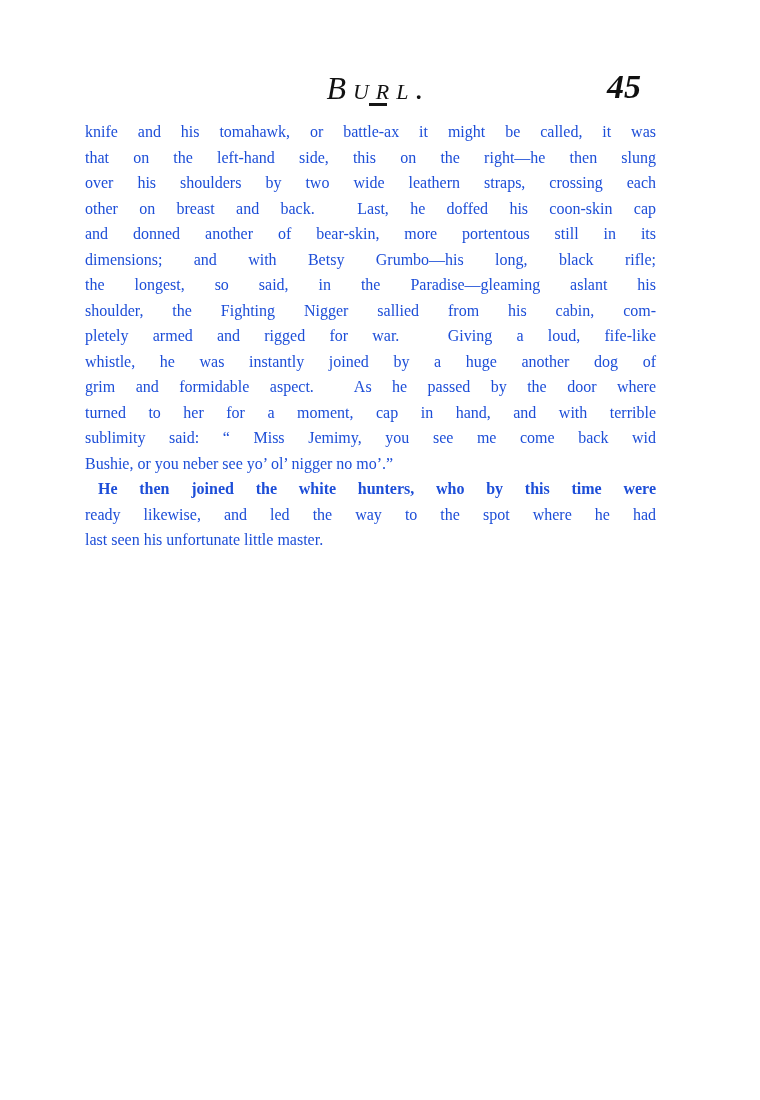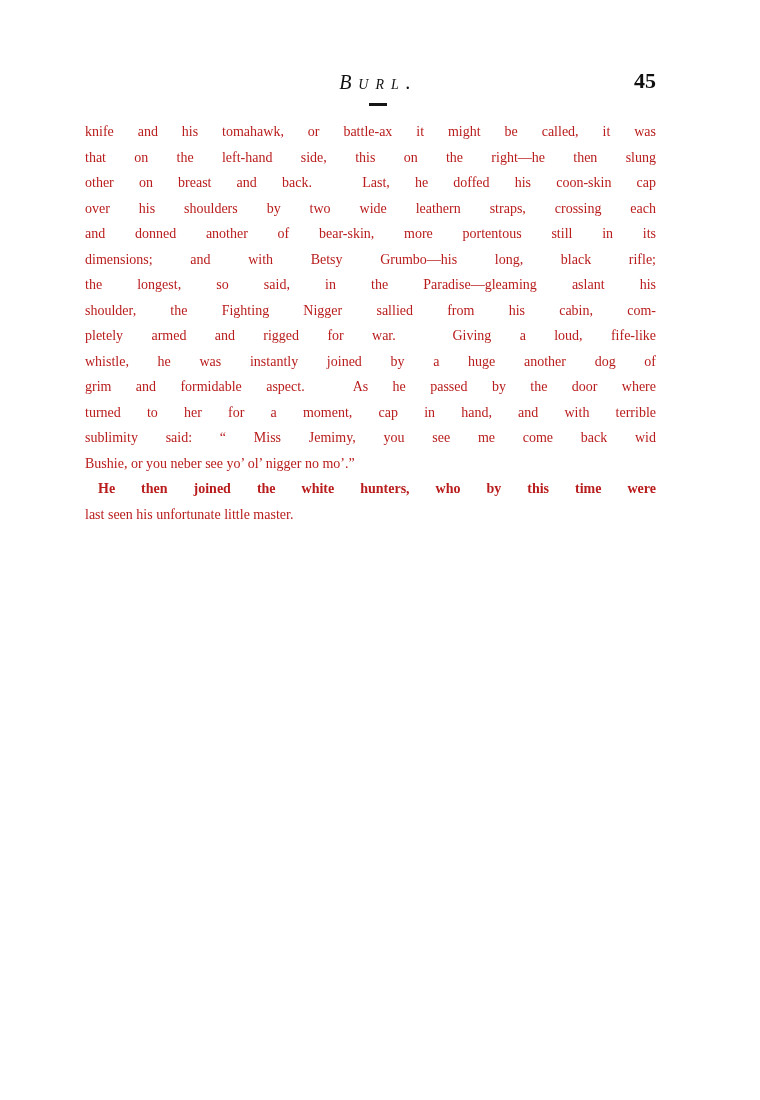--- a/index.html
+++ b/index.html
@@ -26,53 +26,54 @@
     top: 72px;
     left: 85px;
     width: 571px;
     height: 40px;
   }
   .title {
     display: block;
     text-align: center;
     font-style: italic;
     font-variant: small-caps;
-    font-size: 20px;
+    font-size: 32px;
     line-height: 1;
     letter-spacing: 7px;
     position: relative;
     left: 8px;
     color: #121212;
   }
   .pagenum {
     position: absolute;
-    right: 0;
+    right: 15px;
     top: -2px;
     font-weight: bold;
-    font-size: 22px;
+    font-size: 34px;
     line-height: 1;
     color: #101010;
+    font-style: italic;
   }
   .rule {
     position: absolute;
     left: 284px;
     top: 31px;
     width: 18px;
     height: 3px;
     background: #161616;
   }
   
   .text {
     position: absolute;
     top: 119px;
     left: 85px;
     width: 571px;
-    font-size: 14px;
+    font-size: 16px;
     line-height: 25.5px;
-    color: #b91c1c;
+    color: #1d4ed8;
   }
   .ln {
     text-align: justify;
     text-align-last: justify;
   }
   .ln.end {
     text-align: right;
     text-align-last: left;
   }
   .ln.indent {
@@ -89,34 +90,35 @@
     <span class="title">Burl.</span>
     <span class="pagenum">45</span>
     <span class="rule"></span>
   </div>
 
   <div class="text">
 
     <div>
       <div class="ln">knife and his tomahawk, or battle-ax it might be called, it was</div>
       <div class="ln">that on the left-hand side, this on the right—he then slung</div>
+      <div class="ln">over his shoulders by two wide leathern straps, crossing each</div>
       <div class="ln">other on breast and back.&nbsp; Last, he doffed his coon-skin cap</div>
-      <div class="ln">over his shoulders by two wide leathern straps, crossing each</div>
       <div class="ln">and donned another of bear-skin, more portentous still in its</div>
       <div class="ln">dimensions; and with Betsy Grumbo—his long, black rifle;</div>
       <div class="ln">the longest, so said, in the Paradise—gleaming aslant his</div>
       <div class="ln">shoulder, the Fighting Nigger sallied from his cabin, com-</div>
       <div class="ln">pletely armed and rigged for war.&nbsp; Giving a loud, fife-like</div>
       <div class="ln">whistle, he was instantly joined by a huge another dog of</div>
       <div class="ln">grim and formidable aspect.&nbsp; As he passed by the door where</div>
       <div class="ln">turned to her for a moment, cap in hand, and with terrible</div>
       <div class="ln">sublimity said: “&nbsp;Miss Jemimy, you see me come back wid</div>
       <div class="ln end">Bushie, or you neber see yo’ ol’ nigger no mo’.”</div>
     </div>
 
     <div>
       <div class="ln indent">He then joined the white hunters, who by this time were</div>
+      <div class="ln">ready likewise, and led the way to the spot where he had</div>
       <div class="ln end">last seen his unfortunate little master.</div>
     </div>
 
   </div>
 
 </div>
 
 </body></html>

